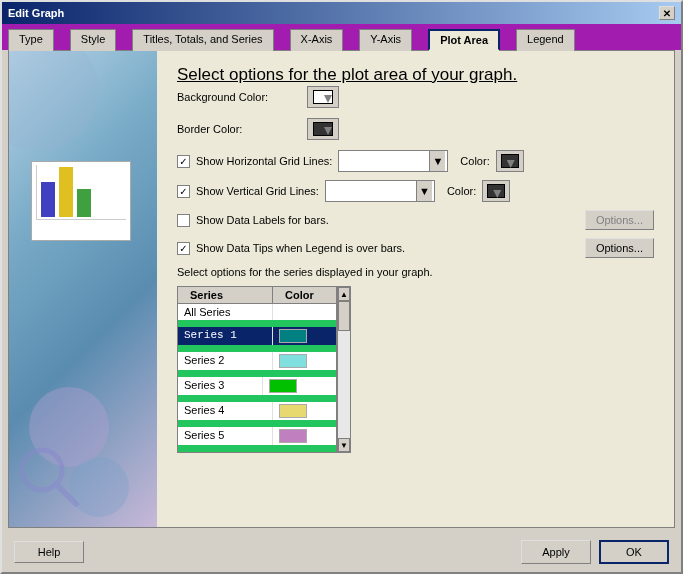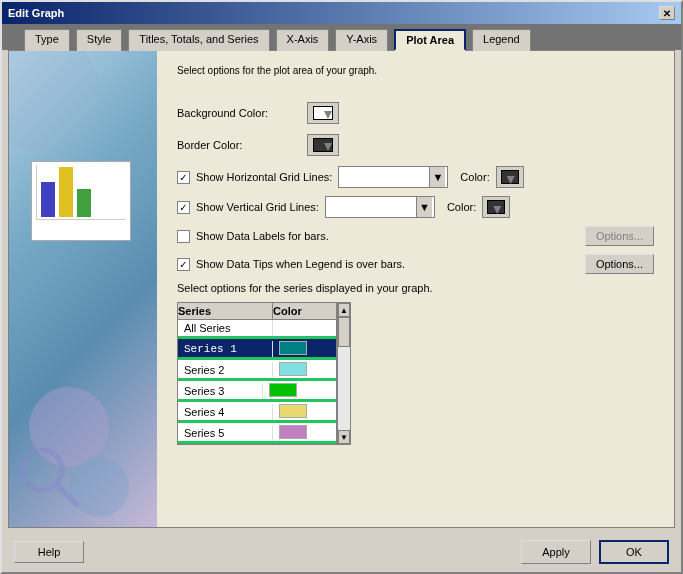--- a/index.html
+++ b/index.html
@@ -45,23 +45,23 @@
       display: flex;
       align-items: center;
       justify-content: center;
       cursor: pointer;
       font-size: 10px;
       font-weight: bold;
       color: #000;
     }
     .tabs-bar {
       display: flex;
-      background: #737373;
-      padding: 4px 22px 0;
-      gap: 6px;
+      background: #a21caf;
+      padding: 4px 6px 0;
+      gap: 16px;
       flex-shrink: 0;
     }
     .tab {
       padding: 3px 10px;
       background: #d4d0c8;
       border: 1px solid #808080;
       border-bottom: none;
       cursor: pointer;
       font-size: 11px;
       position: relative;
@@ -115,23 +115,24 @@
       left: 10px;
       width: 70px;
       height: 70px;
     }
     .right-panel {
       flex: 1;
       padding: 14px 20px;
       overflow-y: auto;
     }
     .section-desc {
-      font-size: 10px;
+      font-size: 17px;
       color: #000;
-      margin-bottom: 26px;
+      margin-bottom: 1px;
+      text-decoration: underline;
     }
     .field-row {
       display: flex;
       align-items: center;
       margin-bottom: 10px;
     }
     .field-label {
       width: 130px;
       font-size: 11px;
     }
@@ -240,32 +241,31 @@
       border: 1px solid #808080;
       background: white;
       width: 160px;
     }
     .series-table-header {
       display: flex;
       background: #d4d0c8;
       border-bottom: 1px solid #808080;
     }
     .series-col-header {
-      padding: 2px 0;
+      padding: 2px 12px;
       font-size: 11px;
       font-weight: bold;
       border-right: 1px solid #808080;
     }
     .series-col-header:last-child {
       border-right: none;
     }
     .series-row {
       display: flex;
-      border-bottom: 3px solid #22c55e;
-      align-items: flex-end;
+      border-bottom: 7px solid #22c55e;
     }
     .series-row.selected {
       background: #0a246a;
       color: white;
       font-family: Liberation Mono, monospace;
     }
     .series-cell {
       padding: 2px 6px;
       font-size: 11px;
       border-right: 1px solid #e0e0e0;

